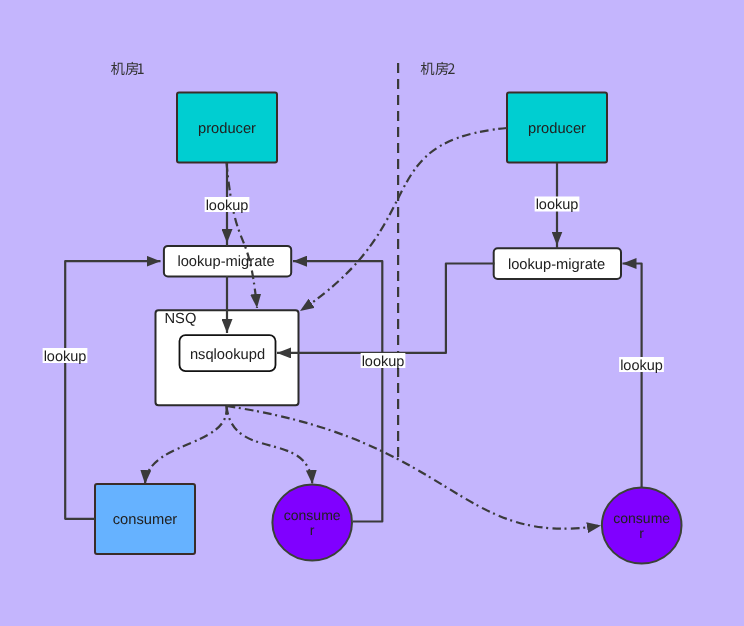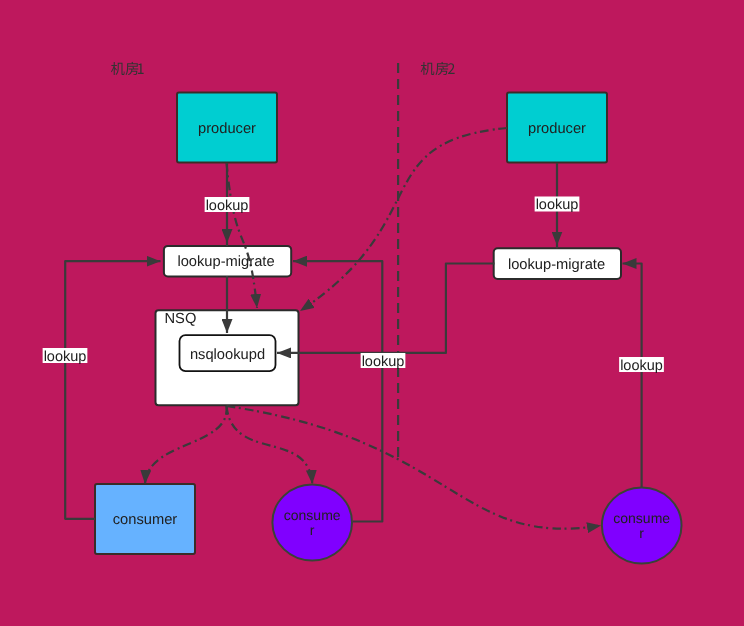--- a/index.html
+++ b/index.html
@@ -1,18 +1,18 @@
 <!DOCTYPE html>
 <html><head>
 <meta charset="utf-8">
 <title>NSQ lookup-migrate architecture diagram</title>
 <style>
   html,body{margin:0;padding:0;background:#000;-webkit-font-smoothing:antialiased;}
   svg text{-webkit-font-smoothing:antialiased;text-rendering:geometricPrecision;}
-  #canvas{position:relative;width:744px;height:626px;background:#be185d;overflow:hidden;}
+  #canvas{position:relative;width:744px;height:626px;background:#c4b5fd;overflow:hidden;}
   svg#diagram{position:absolute;left:0;top:0;width:744px;height:626px;display:block;}
   .node-label{font-family:"Liberation Sans",sans-serif;text-anchor:middle;}
   .group-label{font-family:"Liberation Sans",sans-serif;text-anchor:start;}
   .edge-label-text{font-family:"Liberation Sans",sans-serif;text-anchor:middle;}
 </style>
 </head>
 <body>
 
 <div id="canvas">
   <svg id="diagram" viewBox="0 0 744 626" xmlns="http://www.w3.org/2000/svg">

